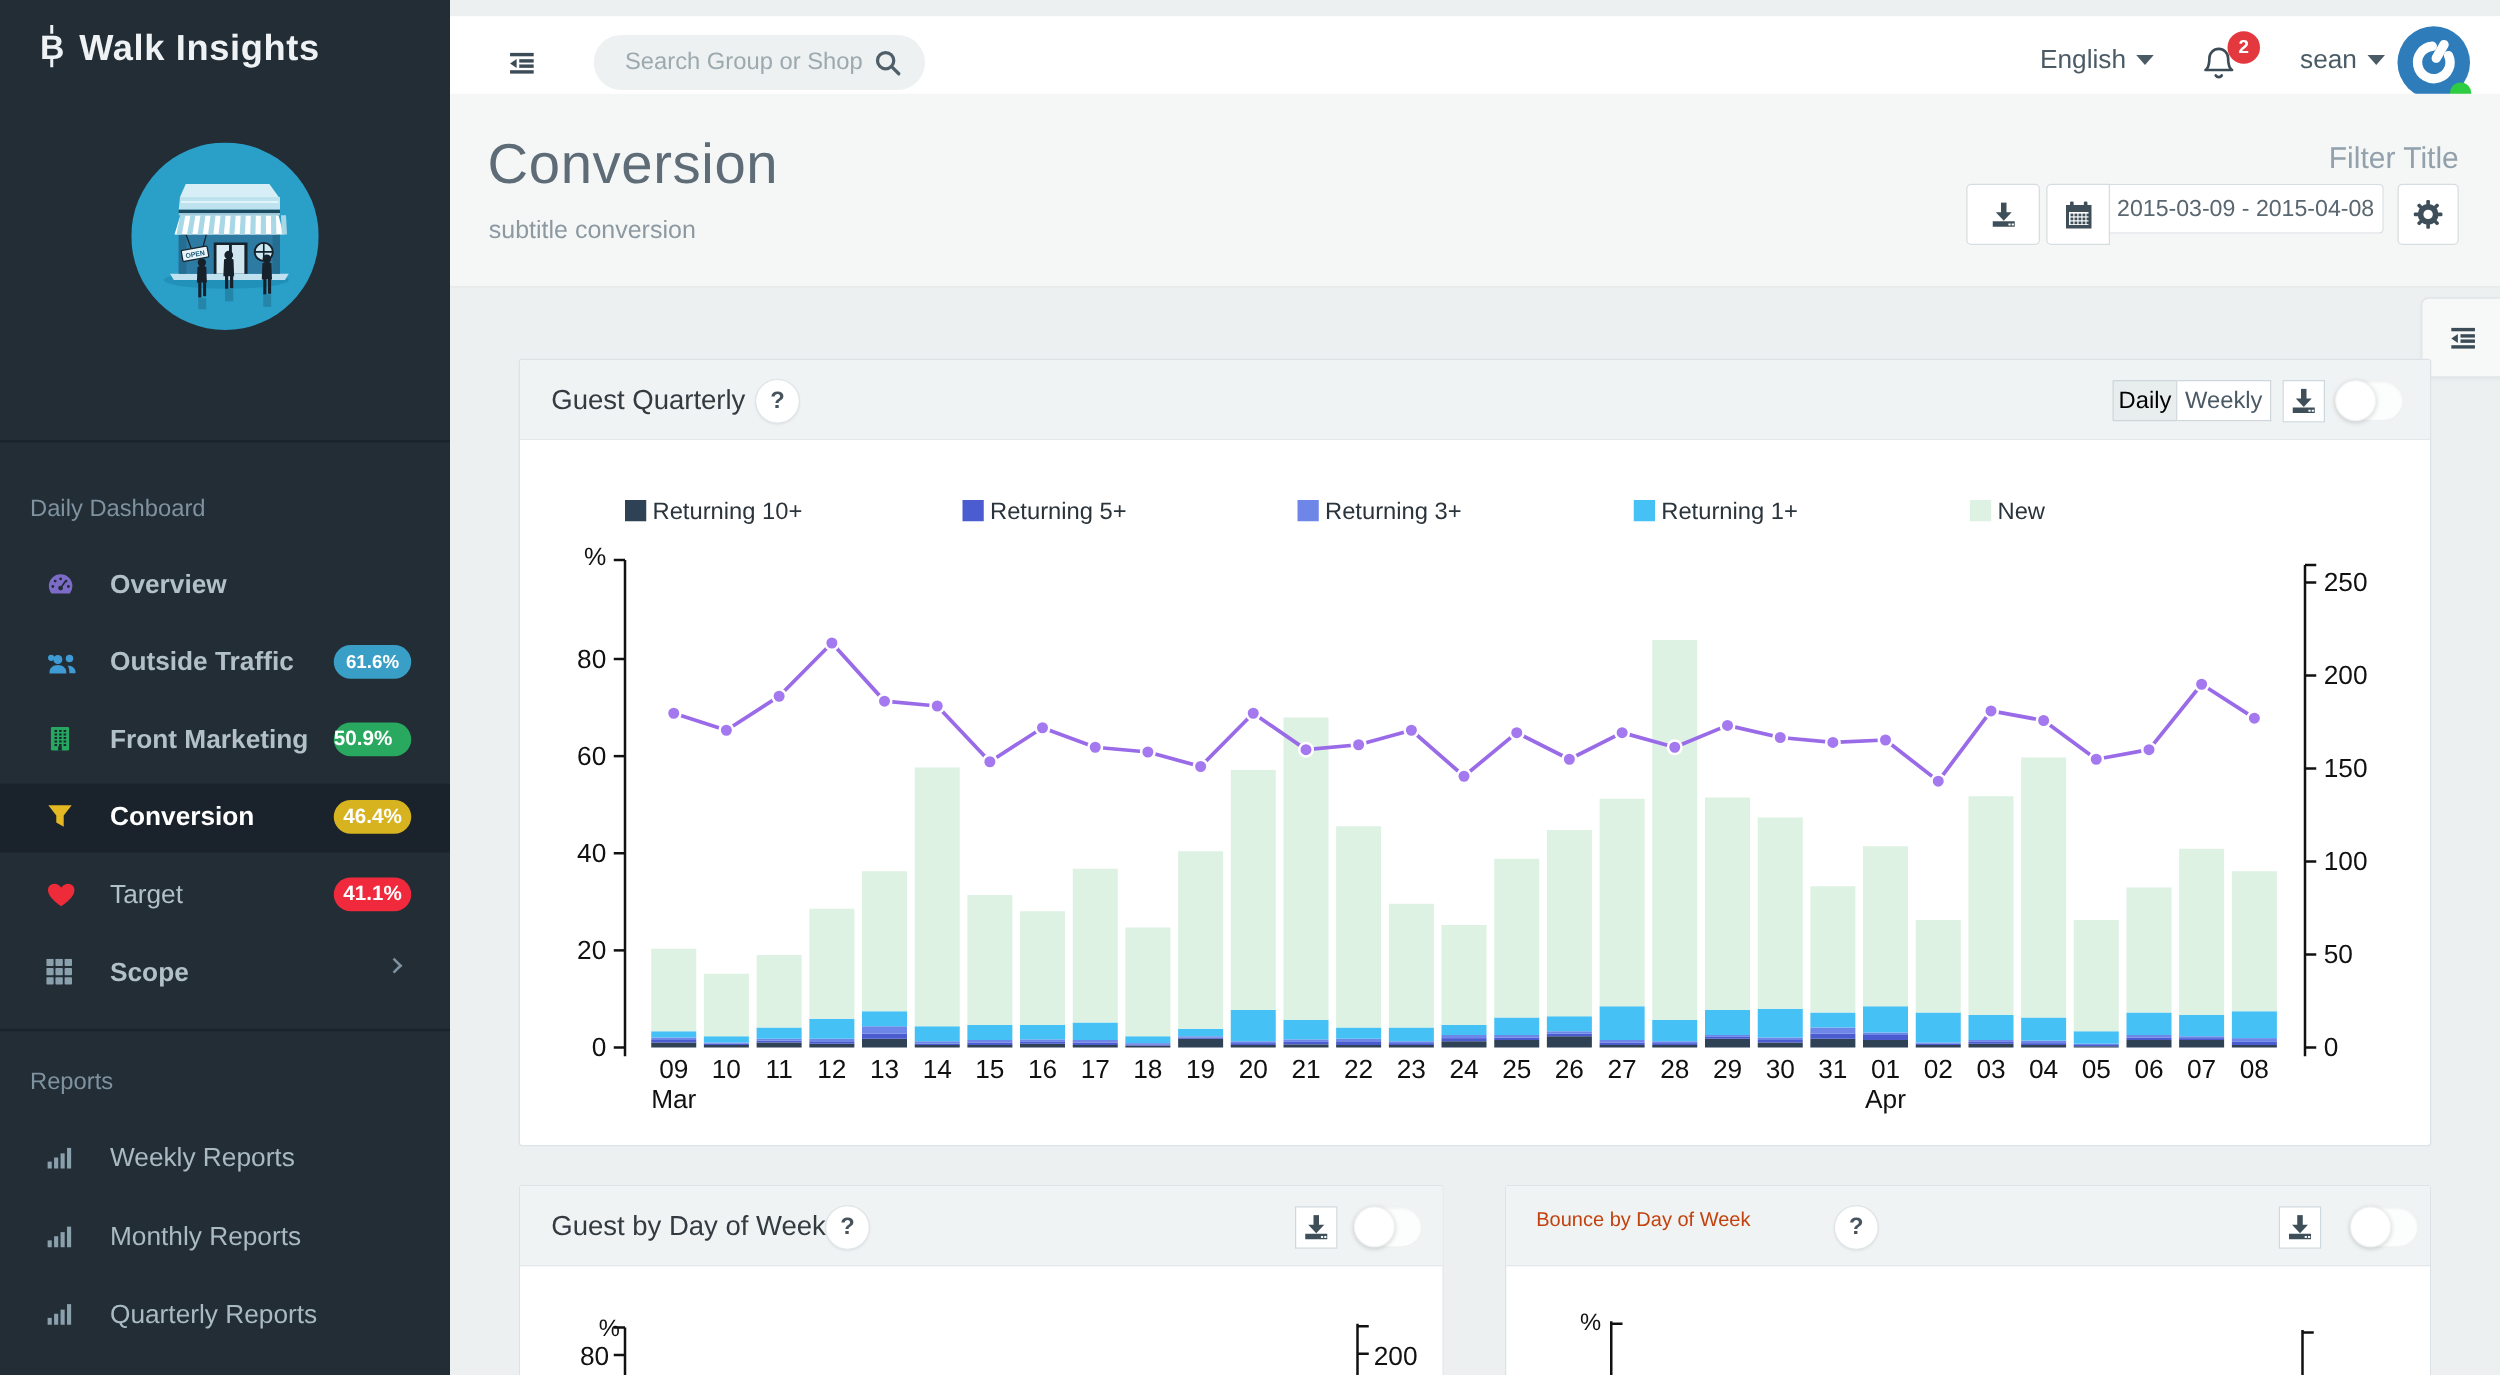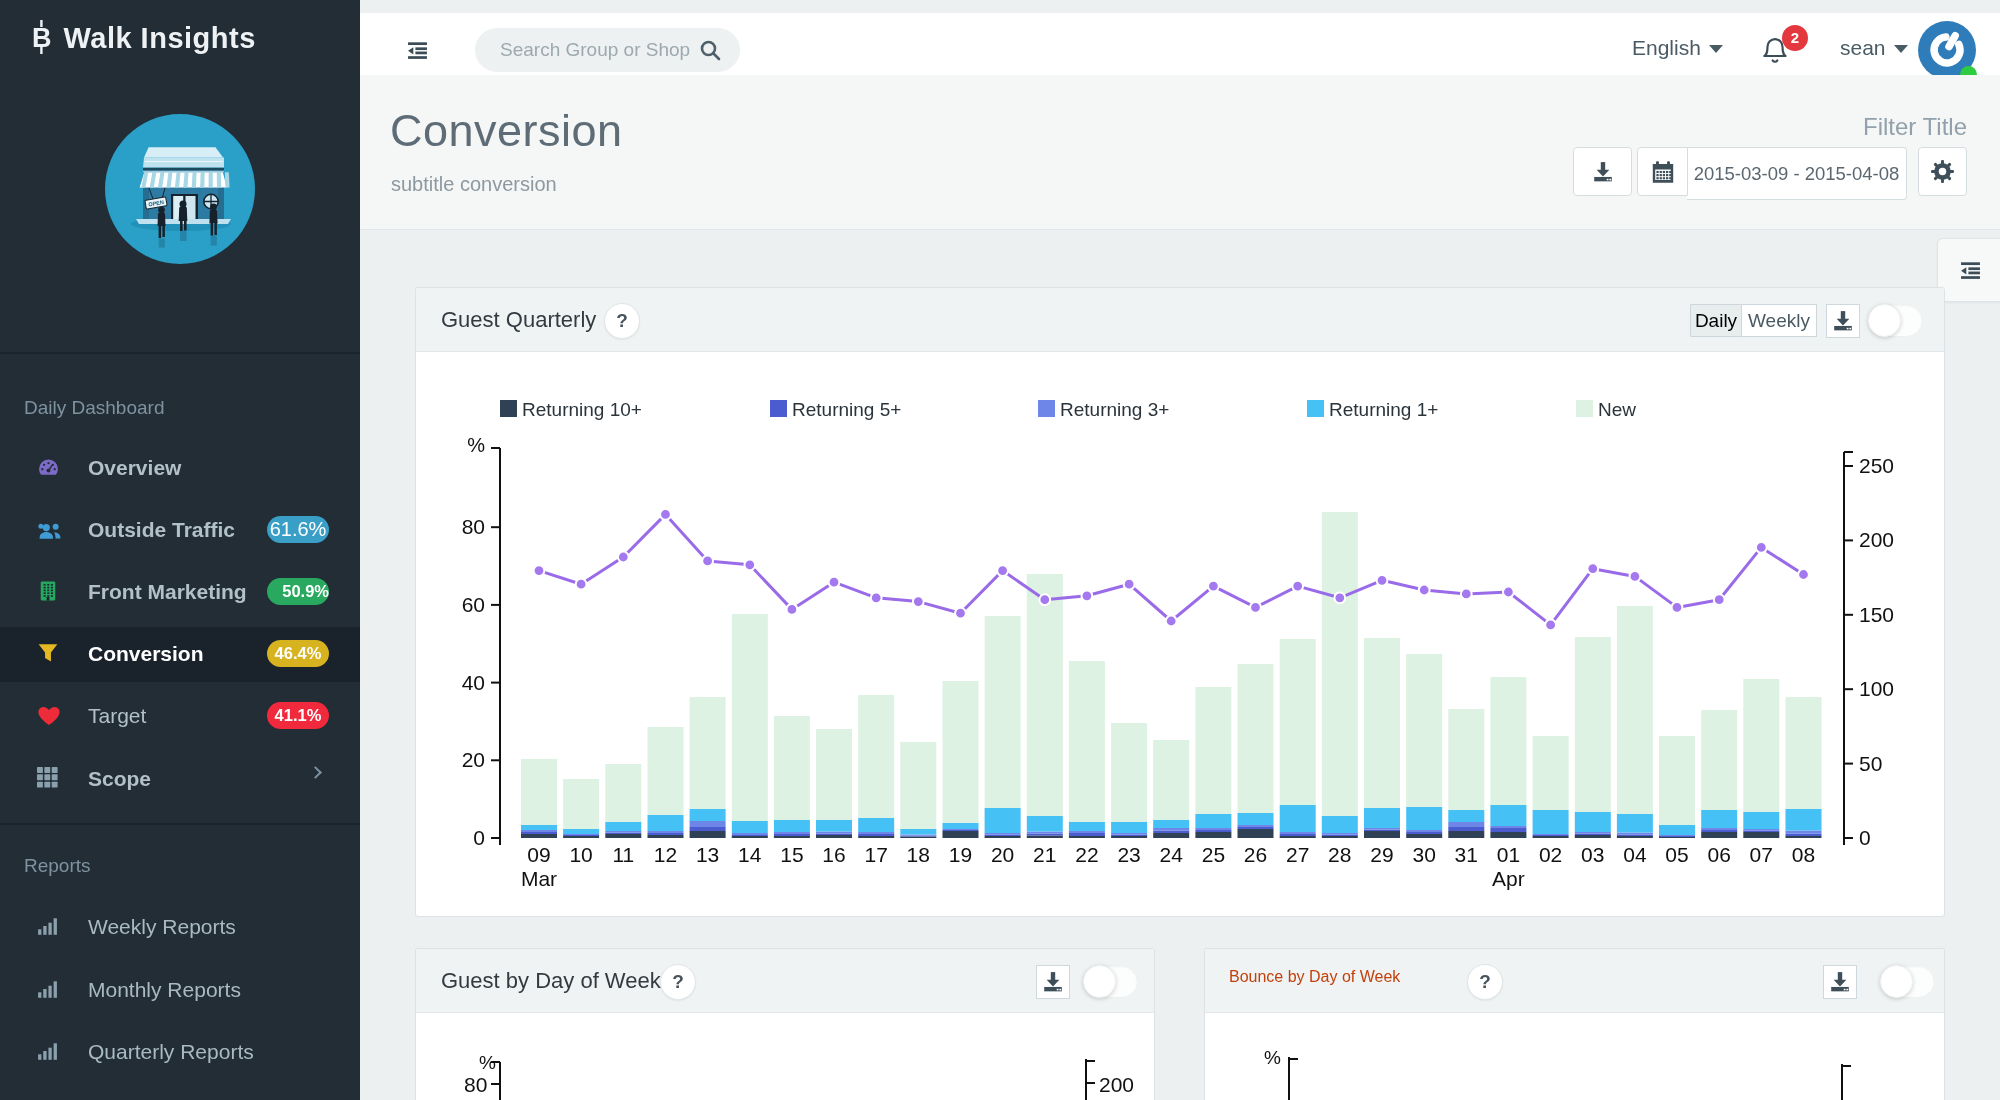--- a/index.html
+++ b/index.html
@@ -92,21 +92,21 @@
     </div>
   <div style="position:absolute;left:0;top:499px;width:360px;height:62px">
 <div style="position:absolute;left:37px;top:19px"><svg width="26" height="26" viewBox="0 0 26 26" fill="#3e9bd4">
           <circle cx="9.3" cy="9.6" r="3.6"></circle>
           <path d="M2.6 19.6c0-3.4 3-5.6 6.7-5.6s6.7 2.2 6.7 5.6v1.2H2.6z"></path>
           <circle cx="18.6" cy="8.8" r="3"></circle>
           <path d="M17.1 14.3c3.3.1 6.3 2.1 6.3 5.2v1.1h-4.9c0-2.6-.4-4.7-1.4-6.3z"></path>
           <circle cx="3.9" cy="8.2" r="2.5"></circle>
         </svg></div>
 <div style="position:absolute;left:88px;top:19px;font-size:21px;font-weight:bold;color:#b2c0c8">Outside Traffic</div>
-      <div style="position:absolute;right:31px;top:17px;width:62px;height:27px;border-radius:14px;background:#3a9fc6;color:#fff;font-size:20px;font-weight:normal;text-align:center;line-height:27px">61.6%</div>
+      <div style="position:absolute;right:31px;top:17px;width:62px;height:27px;border-radius:14px;background:#3a9fc6;color:#fff;font-size:15px;font-weight:bold;text-align:center;line-height:27px">61.6%</div>
     </div>
   <div style="position:absolute;left:0;top:561px;width:360px;height:62px">
 <div style="position:absolute;left:37px;top:19px"><svg width="22" height="22" viewBox="0 0 20 20">
           <rect x="3.4" y="1.4" width="13.2" height="17.2" rx="1" fill="#27a860"></rect>
           <g fill="#1c2830">
             <rect x="6.0" y="3.6" width="1.9" height="1.5"></rect>
             <rect x="9.3" y="3.6" width="1.9" height="1.5"></rect>
             <rect x="12.6" y="3.6" width="1.9" height="1.5"></rect>
             <rect x="6.0" y="6.15" width="1.9" height="1.5"></rect>
             <rect x="9.3" y="6.15" width="1.9" height="1.5"></rect>
@@ -117,21 +117,21 @@
             <rect x="6.0" y="11.25" width="1.9" height="1.5"></rect>
             <rect x="9.3" y="11.25" width="1.9" height="1.5"></rect>
             <rect x="12.6" y="11.25" width="1.9" height="1.5"></rect>
             <rect x="6.0" y="13.799999999999999" width="1.9" height="1.5"></rect>
             <rect x="9.3" y="13.799999999999999" width="1.9" height="1.5"></rect>
             <rect x="12.6" y="13.799999999999999" width="1.9" height="1.5"></rect>
             <rect x="8.7" y="15.4" width="2.6" height="3.2"></rect>
           </g>
         </svg></div>
 <div style="position:absolute;left:88px;top:19px;font-size:21px;font-weight:bold;color:#b2c0c8">Front Marketing</div>
-      <div style="position:absolute;right:31px;top:17px;width:62px;height:27px;border-radius:14px;background:#28a95f;color:#fff;font-size:16.5px;font-weight:bold;text-align:right;line-height:27px">50.9%</div>
+      <div style="position:absolute;right:31px;top:17px;width:62px;height:27px;border-radius:14px;background:#28a95f;color:#fff;font-size:16.5px;font-weight:bold;text-align:left;line-height:27px">50.9%</div>
     </div>
   <div style="position:absolute;left:0;top:623px;width:360px;height:62px">
 <div style="position:absolute;left:37px;top:19px"><svg width="22" height="22" viewBox="0 0 20 20">
           <path fill="#e3b822" d="M1.5 2 h17 L12.7 9.5 v8.2 l-5.4-3.2 V9.5z"></path>
         </svg></div>
 <div style="position:absolute;left:88px;top:19px;font-size:21px;font-weight:bold;color:#ffffff">Conversion</div>
       <div style="position:absolute;right:31px;top:17px;width:62px;height:27px;border-radius:14px;background:#d6b31f;color:#fff;font-size:16.5px;font-weight:bold;text-align:center;line-height:27px">46.4%</div>
     </div>
   <div style="position:absolute;left:0;top:685px;width:360px;height:62px">
 <div style="position:absolute;left:37px;top:19px"><svg width="24" height="24" viewBox="0 0 24 24">
@@ -229,21 +229,21 @@
       <svg width="22" height="22" viewBox="0 0 20 20">
         <g fill="#3f4f5a">
           <rect x="8" y="1" width="4" height="8"></rect>
           <polygon points="4.2,8 15.8,8 10,14.2"></polygon>
           <path d="M2 14.5 h16 v4 h-16 z"></path>
           <rect x="13.4" y="16.2" width="1.6" height="1.4" fill="#fff"></rect>
           <rect x="15.8" y="16.2" width="1.6" height="1.4" fill="#fff"></rect>
         </g>
       </svg>
     </div>
-  <div class="abs" style="right:93px;top:72px;width:220px;height:53px;background:#fff;border:1px solid #d6dde0;border-radius:0 4px 4px 0;border-left:none;display:flex;align-items:center;justify-content:center">
+  <div class="abs" style="right:93px;top:72px;width:220px;height:40px;background:#fff;border:1px solid #d6dde0;border-radius:0 4px 4px 0;border-left:none;display:flex;align-items:center;justify-content:center">
       <span style="font-size:18.5px;color:#5a6770;white-space:nowrap">2015-03-09 - 2015-04-08</span>
     </div>
   <div class="abs" style="right:312px;top:72px;width:51px;height:49px;background:#fff;border:1px solid #d6dde0;border-radius:4px 0 0 4px;display:flex;align-items:center;justify-content:center">
       <svg width="24" height="24" viewBox="0 0 20 20">
         <g fill="#3f4f5a">
           <rect x="4.2" y="1" width="2.4" height="3.4" rx="0.8"></rect>
           <rect x="13.4" y="1" width="2.4" height="3.4" rx="0.8"></rect>
           <path d="M1.5 3.4 h17 v15.6 h-17 z M3.5 8 h13 v8.6 h-13 z" fill-rule="evenodd"></path>
         </g>
         <g fill="#3f4f5a">

